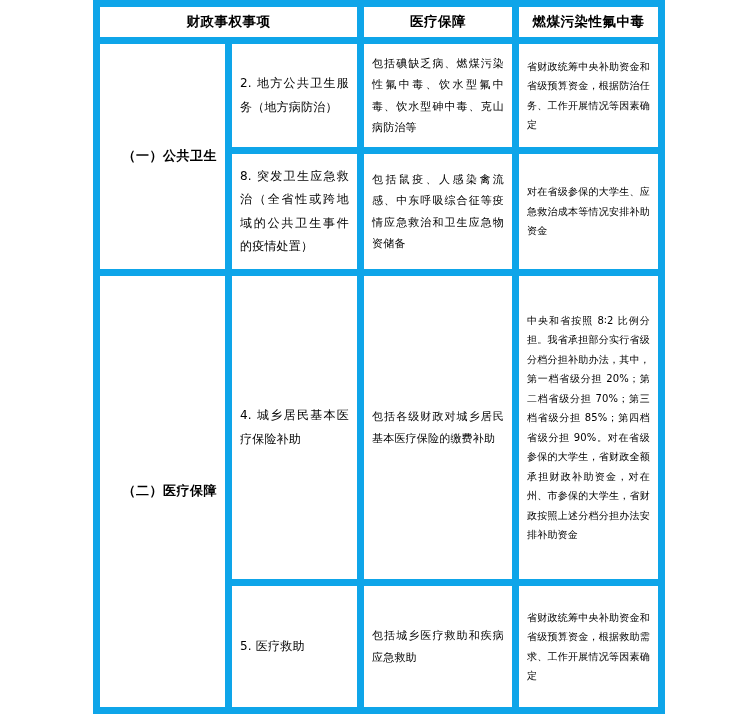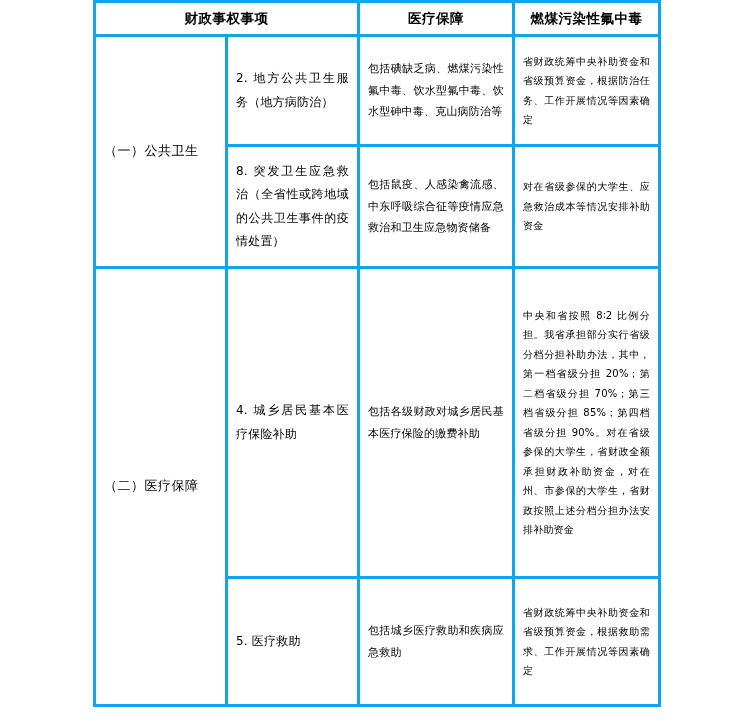--- a/index.html
+++ b/index.html
@@ -23,44 +23,45 @@
   }
   table.fiscal-table {
     border-collapse: collapse;
     margin-left: 93px;
     margin-top: 0px;
     width: 565px;
     table-layout: fixed;
   }
   table.fiscal-table td,
   table.fiscal-table th {
-    border: 3px solid #0ea5e9;
+    border: 7px solid #0ea5e9;
     vertical-align: middle;
     padding: 6px 8px;
     box-sizing: border-box;
   }
   
   col.c1 { width: 132px; }
   col.c2 { width: 132px; }
   col.c3 { width: 155px; }
   col.c4 { width: 146px; }
 
   thead th {
     text-align: center;
     font-weight: bold;
     font-size: 13.5px;
     height: 34px;
     padding: 5px 4px;
     letter-spacing: 0.5px;
   }
   td.cat {
-    text-align: left;
+    text-align: right;
     font-size: 13px;
     line-height: 1.9;
     letter-spacing: 0.5px;
+    font-weight: bold;
   }
   td.item {
     text-align: justify;
     text-align-last: left;
     font-size: 12px;
     line-height: 1.95;
     padding-left: 14px;
     padding-right: 10px;
     letter-spacing: 0.2px;
   }

